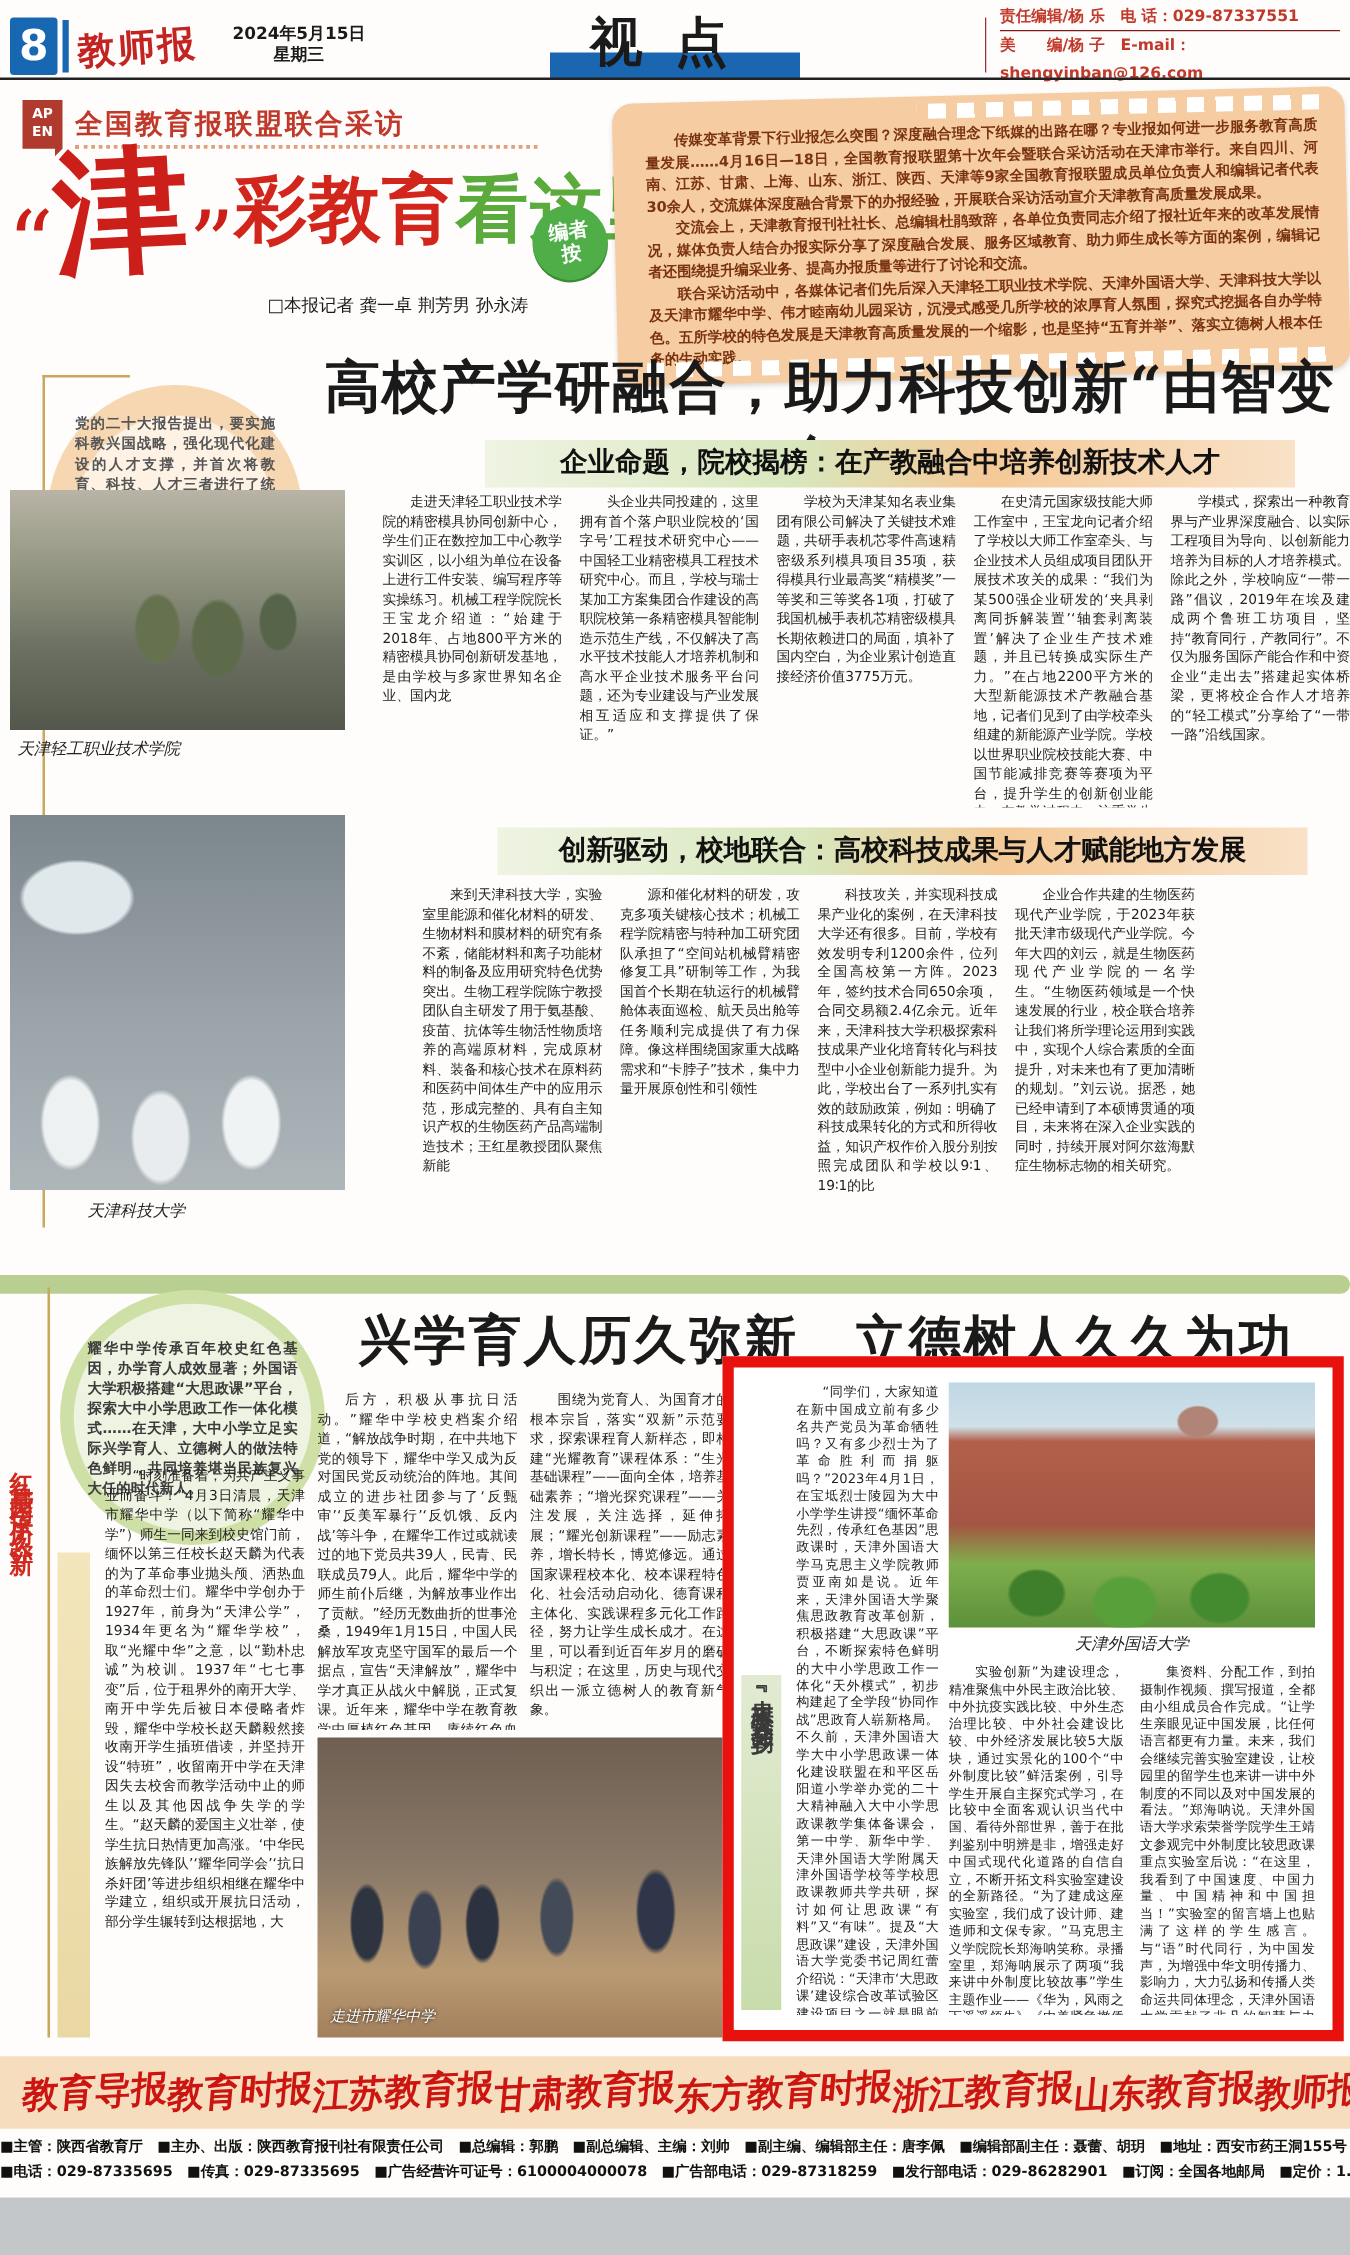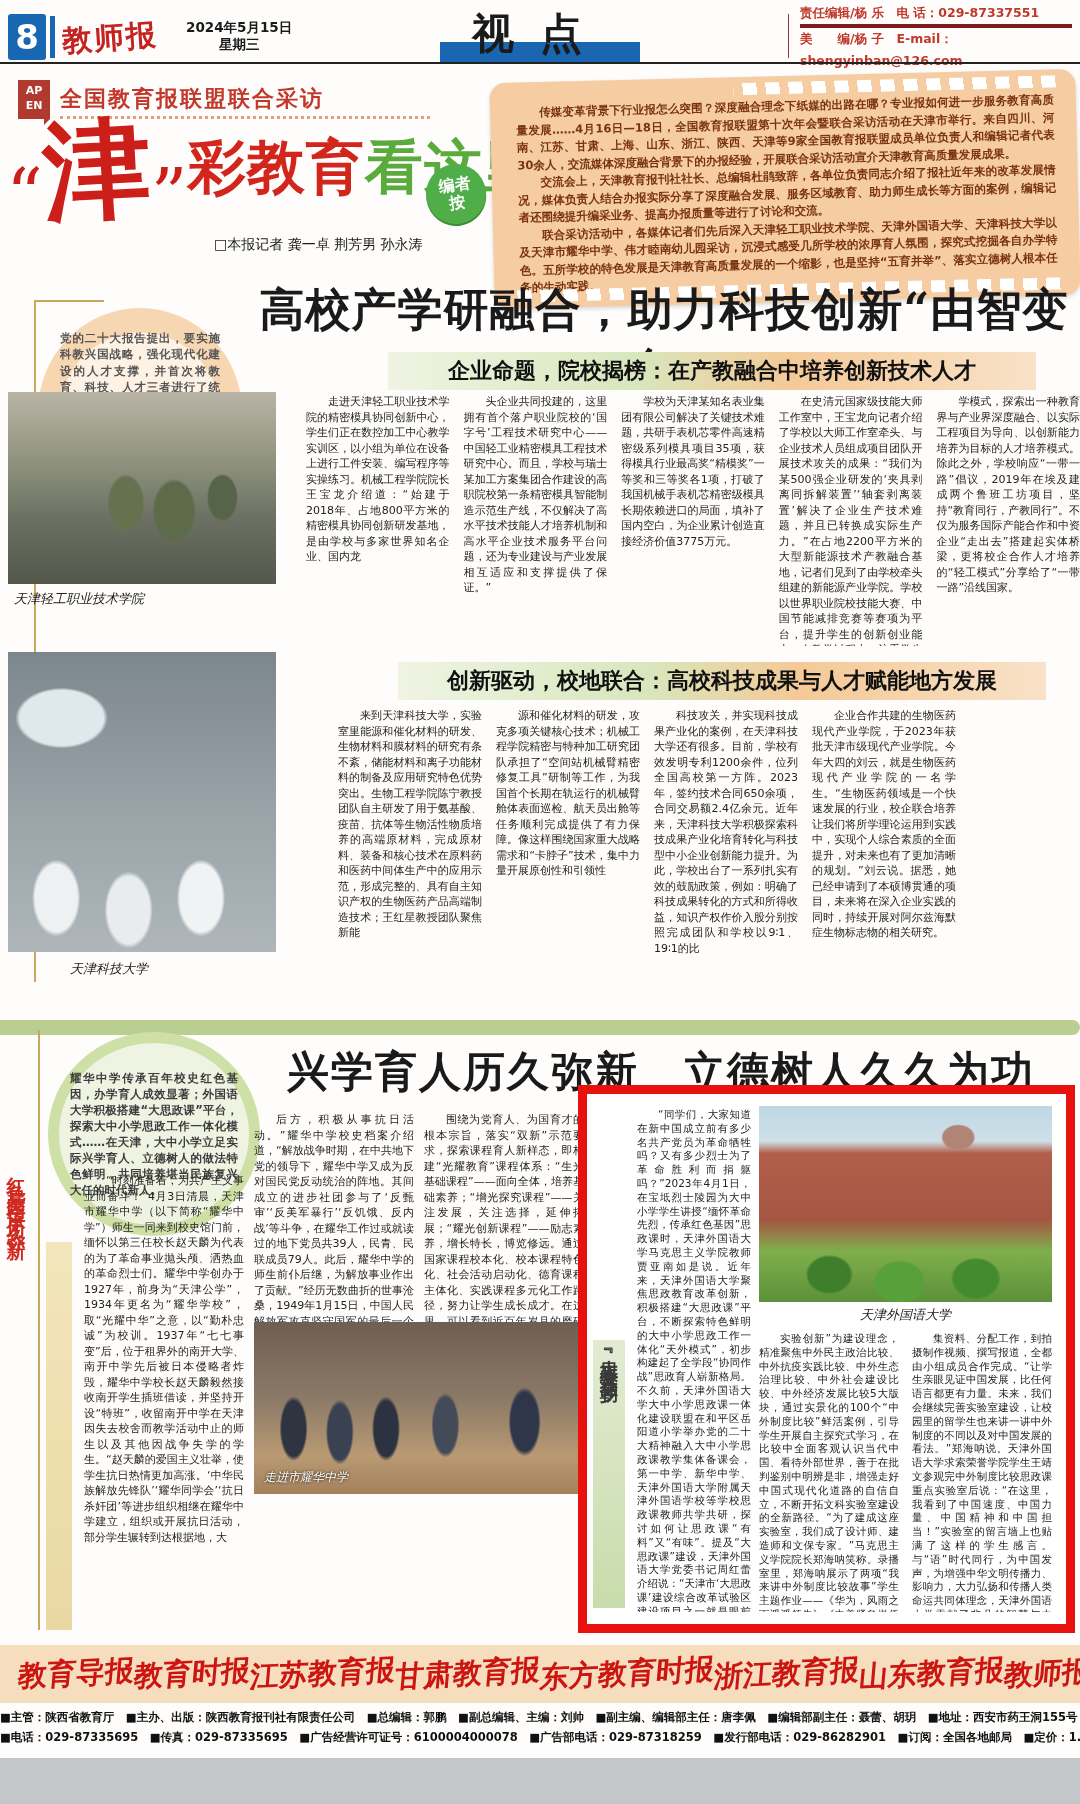--- a/index.html
+++ b/index.html
@@ -12,21 +12,21 @@
           font-size:34px;font-weight:bold;display:flex;align-items:center;justify-content:center;border-radius:3px;}
   .pageno::after{content:"";position:absolute;right:-9px;top:2px;width:5px;height:42px;background:#1867b2;}
   .paper-logo{left:62px;top:18px;color:#c32422;font-size:30px;font-weight:bold;
               font-family:"DejaVu Serif","Liberation Serif",serif;transform:rotate(-4deg);letter-spacing:2px;}
   .date-block{left:186px;top:19px;text-align:center;font-size:13.5px;font-weight:bold;line-height:17px;}
   .sec-bar{left:50%;top:42px;width:200px;height:22px;background:#1b66b1;transform:translateX(-50%);}
   .sec-title{left:50%;top:6px;transform:translateX(-50%);font-size:42px;font-weight:900;
              font-family:"DejaVu Serif","Liberation Serif",serif;letter-spacing:26px;white-space:nowrap;}
   .head-divider{left:788px;top:14px;width:1px;height:44px;background:#933;}
   .editor-info{left:800px;top:2px;width:272px;color:#c0392b;font-size:12.5px;font-weight:bold;line-height:22px;}
-  .editor-info .row2{border-top:4px solid #7f1d1d;}
+  .editor-info .row2{border-top:1px solid #7f1d1d;}
   .head-rule{left:0;top:62px;width:1080px;height:2px;background:#222;}
 
   
   .apen-box{left:18px;top:80px;width:32px;height:36px;background:#b03a2e;color:#fff;
             font-size:11px;font-weight:bold;line-height:15px;text-align:center;padding-top:3px;}
   .apen-box::after{content:"";position:absolute;right:-6px;bottom:-6px;border:6px solid transparent;border-left-color:#b03a2e;}
   .alliance{left:60px;top:84px;color:#c0392b;font-size:22px;font-weight:bold;letter-spacing:2px;}
   .alliance-dots{left:60px;top:116px;width:370px;border-bottom:3px dotted #e0a080;}
   .big-title{left:6px;top:118px;width:480px;display:flex;align-items:flex-end;white-space:nowrap;}
   .tq{color:#cc1f1a;font-size:72px;font-family:"DejaVu Serif","Liberation Serif",serif;line-height:.7;}
@@ -94,21 +94,21 @@
           border:11px solid #cfe0a6;box-sizing:border-box;display:flex;align-items:center;justify-content:center;}
   .intro2 .txt{width:168px;font-size:11.5px;line-height:16px;color:#3c3c3c;font-weight:600;text-align:justify;}
   .vert-red{left:4px;top:1162px;height:300px;writing-mode:vertical-rl;text-orientation:upright;
             color:#d02a20;font-size:19px;font-weight:bold;letter-spacing:7px;}
   .gold-v2{left:38px;top:1030px;width:2px;height:600px;background:#c9a85c;}
   .yellow-band{left:46px;top:1242px;width:26px;height:388px;background:linear-gradient(180deg,#f3e6bc,#e9d8a2);}
   .bcol{font-size:11px;line-height:15.5px;text-align:justify;color:#222;overflow:hidden;text-indent:2em;}
   .bcol1{left:84px;top:1173px;width:160px;height:387px;}
   .bcol2{left:254px;top:1112px;width:160px;height:272px;}
   .bcol3{left:424px;top:1112px;width:160px;height:272px;}
-  .photo3{left:254px;top:1322px;width:330px;height:172px;
+  .photo3{left:254px;top:1390px;width:330px;height:240px;
           background:
             radial-gradient(26px 60px at 12% 62%,#2e3440 0 46%,transparent 54%),
             radial-gradient(26px 60px at 26% 64%,#3a4150 0 46%,transparent 54%),
             radial-gradient(26px 60px at 40% 62%,#2c3240 0 46%,transparent 54%),
             radial-gradient(26px 60px at 58% 60%,#434a58 0 46%,transparent 54%),
             radial-gradient(30px 64px at 82% 58%,#30364a 0 46%,transparent 54%),
             linear-gradient(180deg,#6e5f52 0%,#8c7a68 45%,#b99a73 78%,#a3805c 100%);}
   .photo3 .ovl{position:absolute;left:10px;bottom:8px;color:#fff;font-size:12px;font-style:italic;
                text-shadow:0 0 3px #000;}
 

